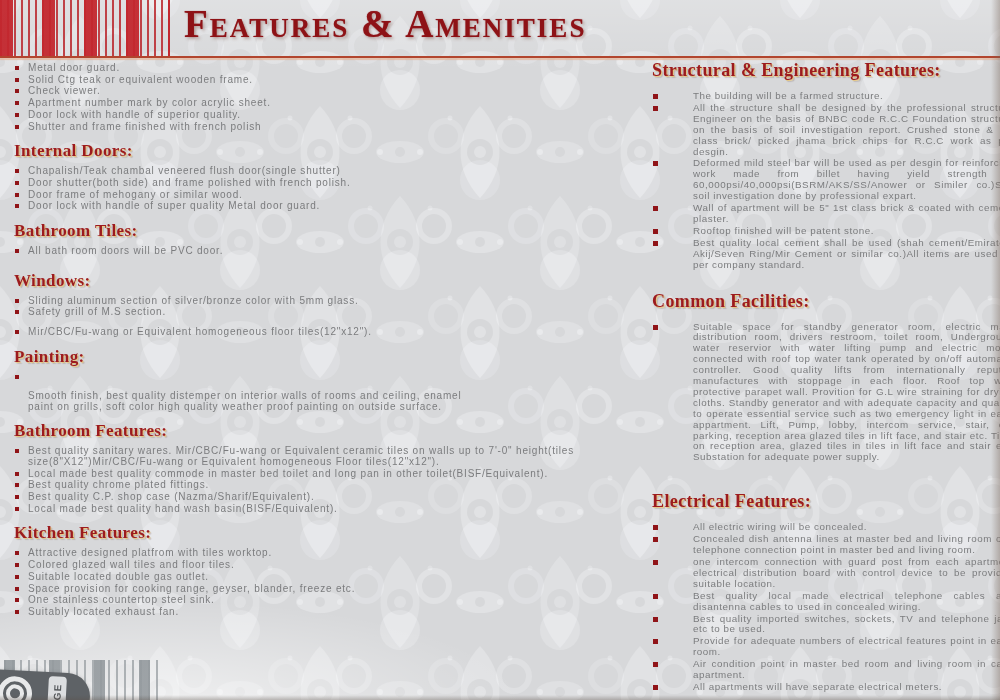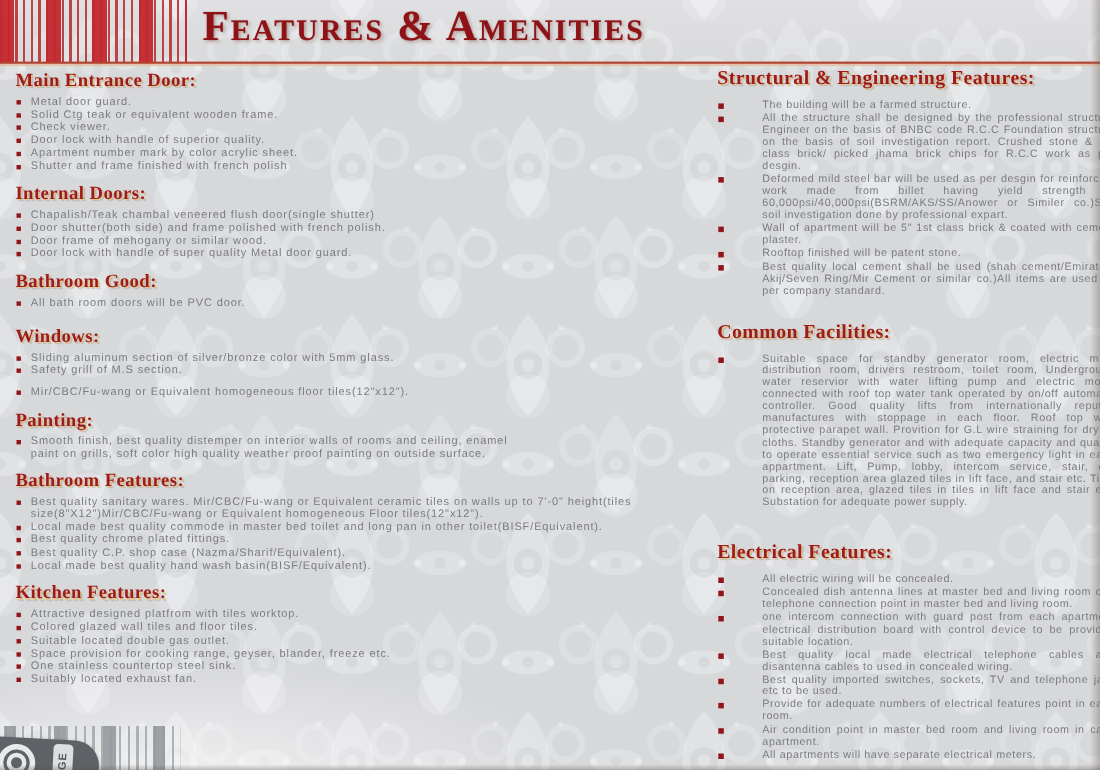--- a/index.html
+++ b/index.html
@@ -28,21 +28,21 @@
   section{margin:0 0 9px 0;}
   h2{margin:0 0 5px 0;font-family:"Liberation Serif",serif;font-weight:bold;
      color:#9c1b1f;letter-spacing:.4px;
      text-shadow:1px 1px 0 rgba(235,200,120,.8), 2px 2px 1px rgba(70,35,25,.18);}
   .col-left h2{font-size:17px;}
   .col-right h2{font-size:18px;margin-bottom:10px;}
   .col-right section{margin-bottom:12px;}
   .col-right section:nth-of-type(2){margin-top:20px;}
   .col-right section:nth-of-type(3){margin-top:28px;margin-bottom:0;}
   .col-left section:nth-of-type(4){margin-top:14px;}
-  .col-left section:nth-of-type(6) .txt{max-width:436px;}
+  .col-left section:nth-of-type(6) .txt{max-width:436px;margin-top:19px;}
   .row{display:flex;align-items:flex-start;margin-bottom:1px;}
   .sq{width:4px;height:4px;background:#901418;margin:3px 9px 0 1px;flex:0 0 auto;}
   .col-right .sq{width:5px;height:5px;margin:3px 11px 0 1px;}
   .txt{color:#7b7c7e;}
   .col-left .txt{font-size:10px;line-height:10.7px;letter-spacing:.8px;}
   .col-right .txt{font-size:9.8px;line-height:10.9px;letter-spacing:.55px;text-align:justify;margin-left:24px;}
   
   .barcode-grey{position:absolute;left:4px;top:660px;width:160px;height:40px;z-index:2;
     background:
       repeating-linear-gradient(90deg, rgba(148,154,158,.9) 0 11px, rgba(0,0,0,0) 11px 45px),
@@ -100,50 +100,49 @@
 
   <div class="header">
     <div class="barcode-red"></div>
     <h1 class="title">Features &amp; Amenities</h1>
   </div>
   <div class="rule"></div>
 
   <div class="col col-left">
 
       <section>
-        <h2>Main Entrance Door:</h2>
         <div>
 
             <div class="row">
               <span class="sq"></span>
               <span class="txt">Metal door guard.</span>
             </div>
 
             <div class="row">
               <span class="sq"></span>
               <span class="txt">Solid Ctg teak or equivalent wooden frame.</span>
             </div>
 
             <div class="row">
               <span class="sq"></span>
               <span class="txt">Check viewer.</span>
             </div>
 
             <div class="row">
               <span class="sq"></span>
+              <span class="txt">Apartment number mark by color acrylic sheet.</span>
+            </div>
+
+            <div class="row">
+              <span class="sq"></span>
               <span class="txt">Door lock with handle of superior quality.</span>
             </div>
 
             <div class="row">
               <span class="sq"></span>
-              <span class="txt">Apartment number mark by color acrylic sheet.</span>
-            </div>
-
-            <div class="row">
-              <span class="sq"></span>
               <span class="txt">Shutter and frame finished with french polish</span>
             </div>
           </div>
       </section>
 
       <section>
         <h2>Internal Doors:</h2>
         <div>
 
             <div class="row">
@@ -162,21 +161,21 @@
             </div>
 
             <div class="row">
               <span class="sq"></span>
               <span class="txt">Door lock with handle of super quality Metal door guard.</span>
             </div>
           </div>
       </section>
 
       <section>
-        <h2>Bathroom Good:</h2>
+        <h2>Bathroom Tiles:</h2>
         <div>
 
             <div class="row">
               <span class="sq"></span>
               <span class="txt">All bath room doors will be PVC door.</span>
             </div>
           </div>
       </section>
 
       <section>

